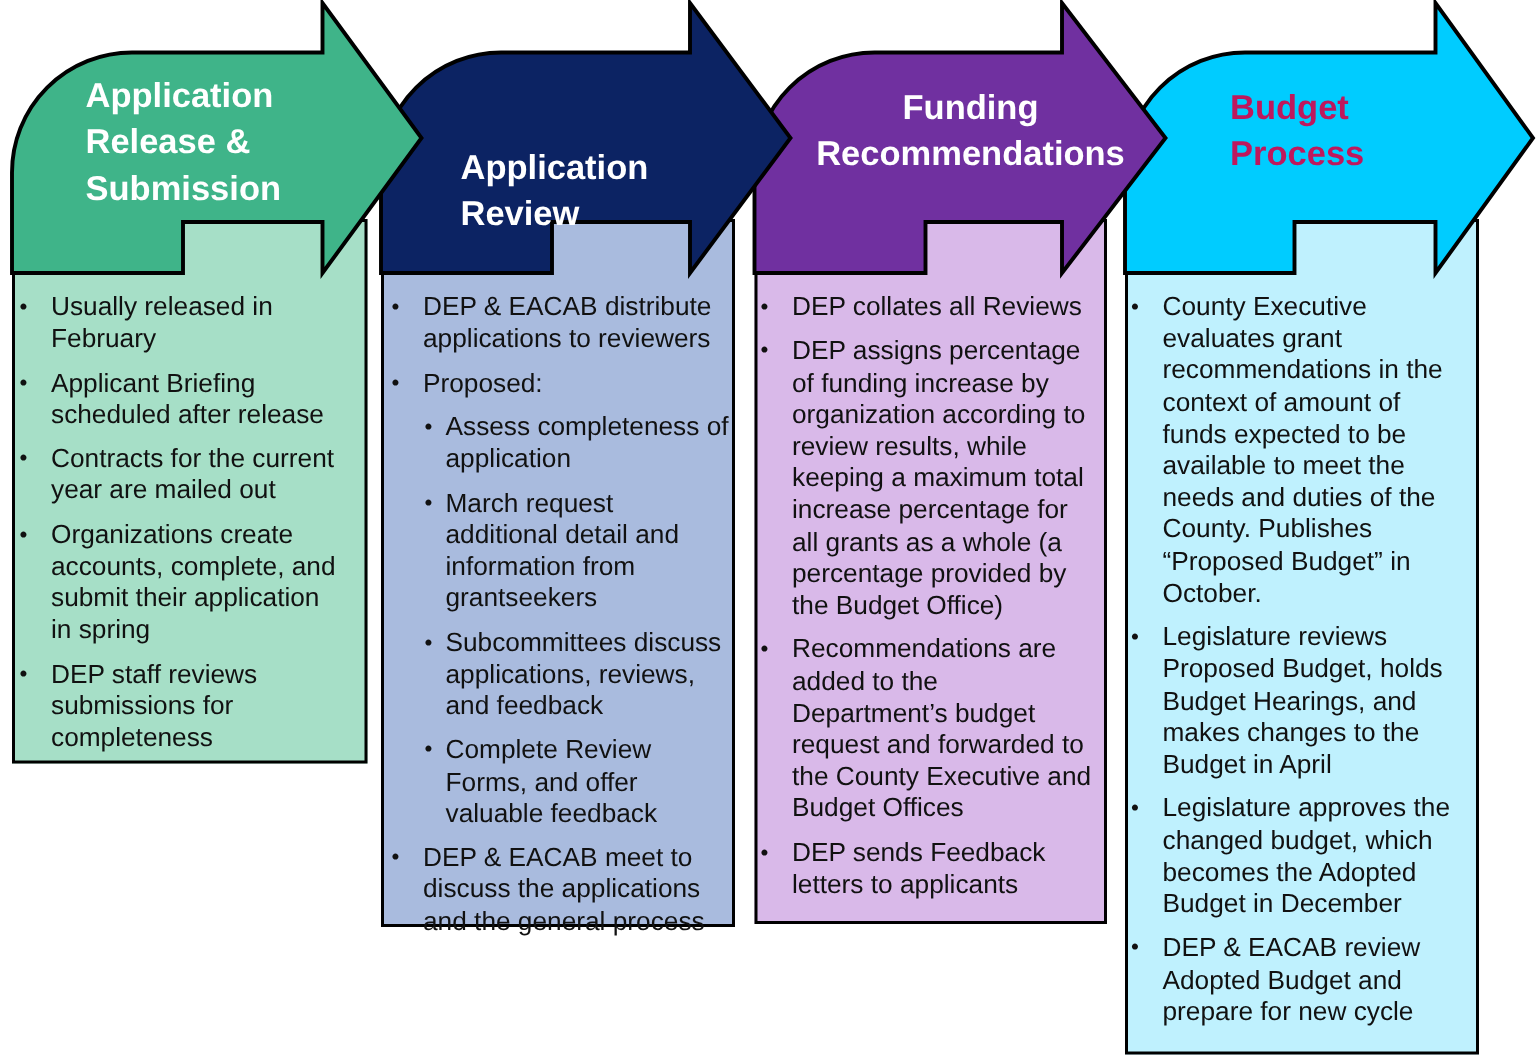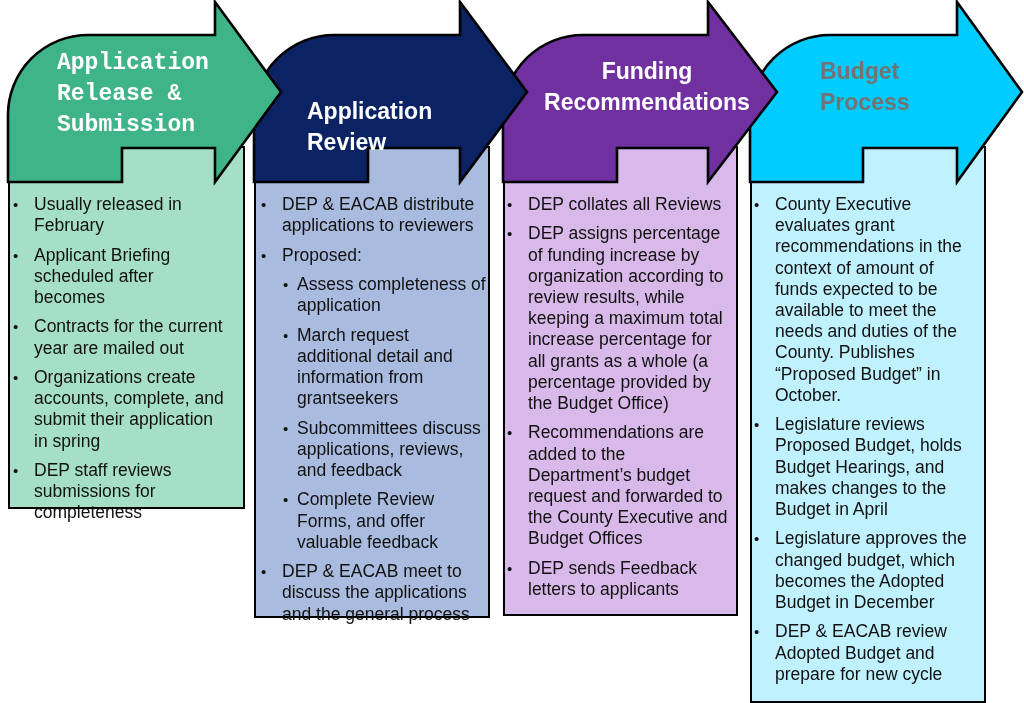--- a/index.html
+++ b/index.html
@@ -18,21 +18,21 @@
     .list .sub { margin: 8.2px 0 0 0; padding: 0; list-style: none; }
     .list .sub li { margin: 0 0 8.2px 0; }
     .list .sub li:last-child { margin-bottom: 0; }
 
     
     #stage-1 { z-index: 4; } #stage-2 { z-index: 3; } #stage-3 { z-index: 2; } #stage-4 { z-index: 1; }
     #box-1 { left: 8px;   top: 146px; width: 237px; height: 363px; }
     #box-2 { left: 254px; top: 146px; width: 236px; height: 472px; }
     #box-3 { left: 503px; top: 146px; width: 235px; height: 470px; }
     #box-4 { left: 750px; top: 146px; width: 236px; height: 557px; }
-    #title-1 { left: 57px;  top: 48px; width: 150px; font-family: Liberation Mono, monospace; }
+    #title-1 { left: 57px;  top: 48px; width: 150px; }
     #title-2 { left: 307px; top: 56px; width: 150px; }
     #title-3 { left: 531px; top: 56px; width: 232px; }
     #title-4 { left: 820px; top: 56px; width: 110px; }
     #list-1 { left: 34px;  width: 194px; }
     #list-2 { left: 282px; width: 200px; }
     #list-3 { left: 528px; width: 202px; }
     #list-4 { left: 775px; width: 200px; }
     .list > li > .bul { left: -21px; }
     #list-2 .sub { margin-left: 15px; width: 191px; }
     #list-2 .sub .bul { left: -14px; }
@@ -41,21 +41,21 @@
 <body>
 
 <div class="stage" id="stage-1">
   <div class="box" id="box-1" style="background: rgb(166, 223, 199);"></div>
   <svg class="arrow-svg" viewBox="0 0 1024 703">
     <path d="M8,182 L8,115 A80,80 0 0 1 88,35 L215,35 L215,2 L281,92 L215,182 L215,148 L122,148 L122,182 Z" fill="#3FB489"></path>
   </svg>
   <div class="title" id="title-1" style="color: rgb(255, 255, 255);">Application Release &amp; Submission</div>
   <ul class="list" id="list-1">
       <li><span class="bul">•</span><span>Usually released in February</span></li>
-      <li><span class="bul">•</span><span>Applicant Briefing scheduled after becomes</span></li>
+      <li><span class="bul">•</span><span>Applicant Briefing scheduled after release</span></li>
       <li><span class="bul">•</span><span>Contracts for the current year are mailed out</span></li>
       <li><span class="bul">•</span><span>Organizations create accounts, complete, and submit their application in spring</span></li>
       <li><span class="bul">•</span><span>DEP staff reviews submissions for completeness</span></li>
     </ul>
 </div>
 
 <div class="stage" id="stage-2">
   <div class="box" id="box-2" style="background: rgb(169, 187, 222);"></div>
   <svg class="arrow-svg" viewBox="0 0 1024 703">
     <path d="M254,182 L254,115 A80,80 0 0 1 334,35 L460,35 L460,2 L527,92 L460,182 L460,148 L368,148 L368,182 Z" fill="#0C2363"></path>
@@ -85,20 +85,20 @@
       <li><span class="bul">•</span><span>Recommendations are added to the Department’s budget request and forwarded to the County Executive and Budget Offices</span></li>
       <li><span class="bul">•</span><span>DEP sends Feedback letters to applicants</span></li>
     </ul>
 </div>
 
 <div class="stage" id="stage-4">
   <div class="box" id="box-4" style="background: rgb(191, 241, 254);"></div>
   <svg class="arrow-svg" viewBox="0 0 1024 703">
     <path d="M750,182 L750,115 A80,80 0 0 1 830,35 L957,35 L957,2 L1022,92 L957,182 L957,148 L863,148 L863,182 Z" fill="#00CCFF"></path>
   </svg>
-  <div class="title" id="title-4" style="color: #737373;">Budget Process</div>
+  <div class="title" id="title-4" style="color: #be185d;">Budget Process</div>
   <ul class="list" id="list-4">
       <li><span class="bul">•</span><span>County Executive evaluates grant recommendations in the context of amount of funds expected to be available to meet the needs and duties of the County. Publishes “Proposed Budget” in October.</span></li>
       <li><span class="bul">•</span><span>Legislature reviews Proposed Budget, holds Budget Hearings, and makes changes to the Budget in April</span></li>
       <li><span class="bul">•</span><span>Legislature approves the changed budget, which becomes the Adopted Budget in December</span></li>
       <li><span class="bul">•</span><span>DEP &amp; EACAB review Adopted Budget and prepare for new cycle</span></li>
     </ul>
 </div>
 
 </body></html>

